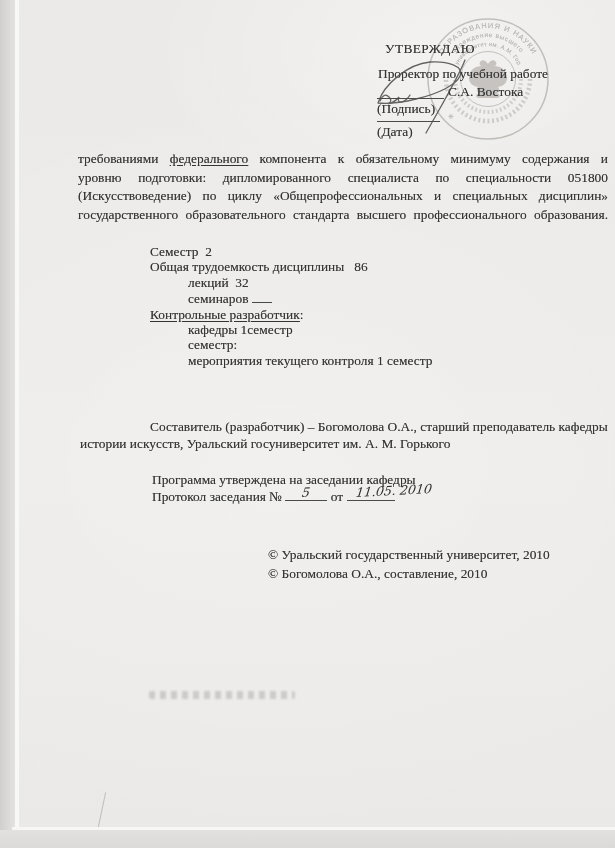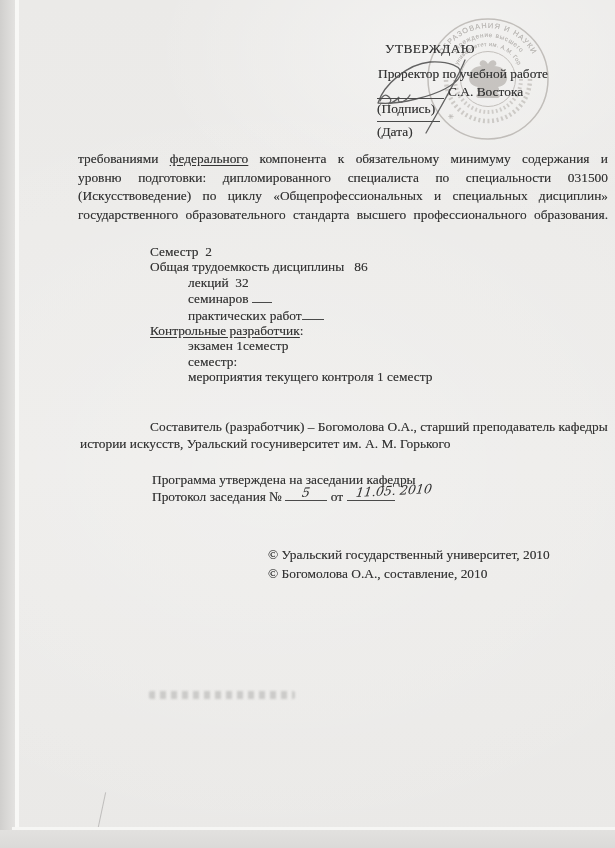--- a/index.html
+++ b/index.html
@@ -107,33 +107,32 @@
   <svg class="abs signature-svg" viewBox="0 0 115 85" xmlns="http://www.w3.org/2000/svg">
     <g stroke="#4b4b4b" stroke-width="1.3" fill="none" stroke-linecap="round" opacity="0.85">
       <path d="M10 51 C 16 32, 40 12, 62 10 C 80 9, 96 14, 92 24 C 88 33, 70 42, 48 47 C 36 50, 20 52, 10 51"></path>
       <path d="M12 49 q4 -9 9 -4 q4 4 -1 7 q7 -2 11 -7 q-2 6 3 5 q5 -2 8 -7"></path>
       <path d="M97 8 C 90 26, 72 56, 58 81"></path>
     </g>
   </svg>
 
   <div class="abs intro">
     <div class="jline"><span>требованиями </span><span class="uline">федерального</span><span> компонента к обязательному минимуму содержания и</span></div>
-    <div class="jline">уровню подготовки: дипломированного специалиста по специальности 031500</div>
+    <div class="jline">уровню подготовки: дипломированного специалиста по специальности 051800</div>
     <div class="jline">(Искусствоведение) по циклу «Общепрофессиональных и специальных дисциплин»</div>
     <div class="jline jline-last">государственного образовательного стандарта высшего профессионального образования.</div>
   </div>
 
   <div class="abs details">
     <div class="line">Семестр  2</div>
     <div class="line">Общая трудоемкость дисциплины   86</div>
     <div class="line indent">лекций  32</div>
     <div class="line indent"><span>семинаров </span><span class="blank w20"></span></div>
-    <div class="line indent"><span>практических работ</span><span class="blank w22"></span></div>
     <div class="line"><span class="uline">Контрольные разработчик</span><span>:</span></div>
-    <div class="line indent">экзамен 1семестр</div>
+    <div class="line indent">кафедры 1семестр</div>
     <div class="line indent">семестр:</div>
     <div class="line indent">мероприятия текущего контроля 1 семестр</div>
   </div>
 
   <div class="abs author">
     <div class="line author-l1">Составитель (разработчик) – Богомолова О.А., старший преподаватель кафедры</div>
     <div class="line">истории искусств, Уральский госуниверситет им. А. М. Горького</div>
   </div>
 
   <div class="abs meeting">

